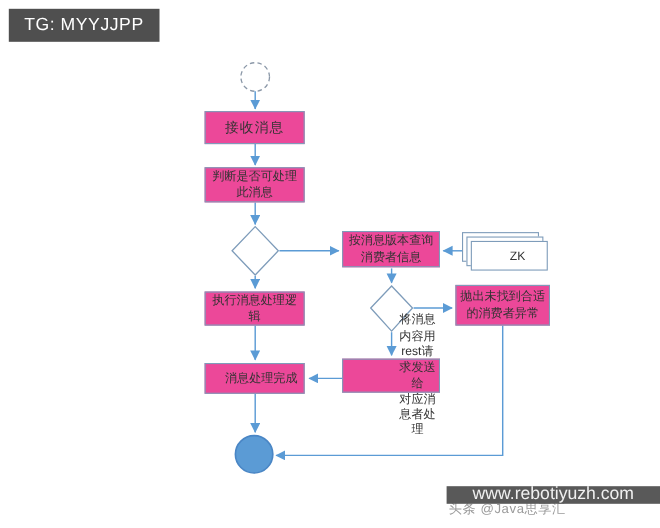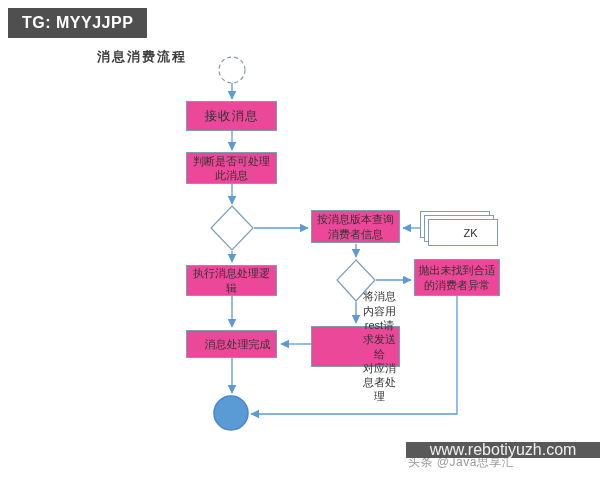--- a/index.html
+++ b/index.html
@@ -4,21 +4,20 @@
 <style>
   html,body{margin:0;padding:0;background:#fff;}
   .page{
     position:relative;width:600px;height:480px;background:#ffffff;overflow:hidden;
     font-family:"Liberation Sans","DejaVu Sans",sans-serif;
   }
   .badge{
     position:absolute;left:8px;top:8px;height:30px;line-height:30px;
     background:#4f4f4f;color:#ffffff;font-size:16px;padding:0 14px;
     letter-spacing:0.5px;
-    font-weight:bold;
   }
   .diagram-title{
     position:absolute;left:97px;top:48px;font-size:13px;color:#3d3d3d;
     letter-spacing:2px;font-weight:bold;
   }
   svg.connectors{position:absolute;left:0;top:0;z-index:1;}
   .node{
     position:absolute;z-index:2;background:#ec4899;border:1px solid #7e9cba;
     display:flex;align-items:center;justify-content:center;text-align:center;
     font-size:11px;color:#333333;white-space:pre-line;line-height:1.3;
@@ -40,21 +39,20 @@
     font-size:16px;
   }
 </style>
 </head>
 <body>
 
 <div class="page">
 
   <div class="badge">TG: MYYJJPP</div>
 
-  <div class="diagram-title">消息消费流程</div>
 
   <svg class="connectors" width="600" height="480" viewBox="0 0 600 480">
     <defs>
       <marker id="ah" markerWidth="8" markerHeight="8" refX="6.5" refY="3.5" orient="auto">
         <path d="M0,0 L7,3.5 L0,7 z" fill="#5b9bd5"></path>
       </marker>
     </defs>
 
     <circle cx="232" cy="70" r="13" fill="#ffffff" stroke="#8b98a8" stroke-width="1.2" stroke-dasharray="4 3"></circle>
 
@@ -87,21 +85,21 @@
 
   <div class="node" style="left:311px;top:210px;width:89px;height:33px;">按消息版本查询
 消费者信息</div>
 
   <div class="node" style="left:414px;top:259px;width:86px;height:37px;">抛出未找到合适
 的消费者异常</div>
 
   <div class="node" style="left:186px;top:265px;width:91px;height:31px;">执行消息处理逻
 辑</div>
 
-  <div class="node" style="left:311px;top:326px;width:89px;height:41px;padding-left:48px;">将消息内容用
+  <div class="node" style="left:311px;top:326px;width:89px;height:31px;padding-left:48px;">将消息内容用
 rest请求发送给
 对应消息者处理</div>
 
   <div class="node" style="left:186px;top:330px;width:91px;height:28px;padding-left:12px;">消息处理完成</div>
 
   <div>
     <div class="zk-sheet" style="left:420px;top:211px;width:70px;height:27px;"></div>
     <div class="zk-sheet" style="left:424px;top:215px;width:70px;height:27px;"></div>
     <div class="zk-sheet" style="left:428px;top:219px;width:70px;height:27px;">ZK</div>
   </div>

